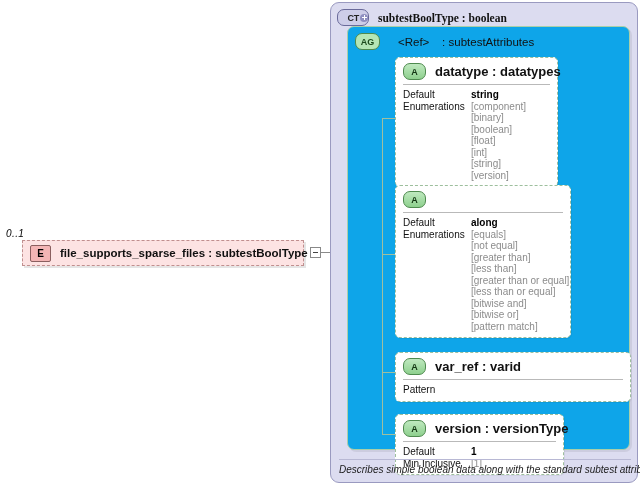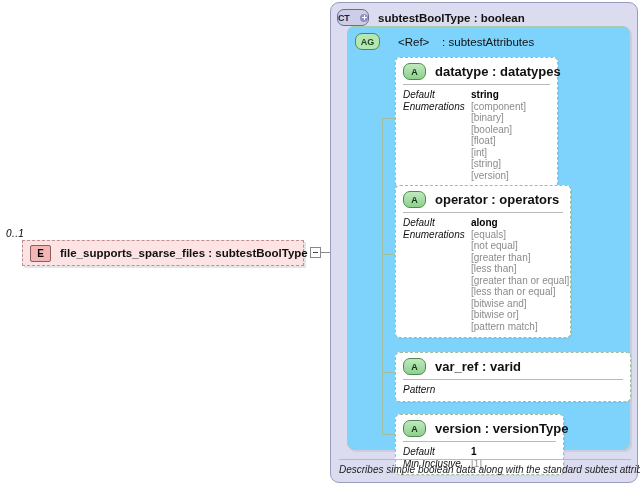--- a/index.html
+++ b/index.html
@@ -94,21 +94,21 @@
   .ct-header {
     position: absolute;
     left: 6px; top: 6px;
     display: flex; align-items: center;
   }
   .badge-ct {
     width: 30px; height: 15px;
     background: #cdcde8;
     border: 1px solid #6a6a9a;
     border-radius: 7px;
-    display: flex; align-items: center; justify-content: space-between;
+    display: flex; align-items: center; justify-content: flex-end;
     font-size: 9px; font-weight: bold; color: #222;
     flex: none;
     letter-spacing: -.2px;
   }
   .badge-ct .plusglyph {
     display: inline-block;
     width: 8px; height: 8px;
     margin-left: 1px;
     border-radius: 50%;
     background: #8f8fc0;
@@ -121,41 +121,42 @@
     background: #fff;
   }
   .badge-ct .plusglyph::before { left: 1.5px; top: 3.5px; width: 5px; height: 1px; }
   .badge-ct .plusglyph::after  { left: 3.5px; top: 1.5px; width: 1px; height: 5px; }
   .ct-title {
     margin-left: 9px;
     font-size: 11.5px;
     font-weight: bold;
     color: #111;
     white-space: nowrap;
+    font-family: Liberation Serif, serif;
   }
 
   
   .ct-annotation {
     position: absolute;
     left: 8px; bottom: 7px;
     width: 292px;
     border-top: 1px solid #b8b8d4;
     padding-top: 4px;
     font-size: 10px;
     font-style: italic;
     color: #1a1a1a;
     white-space: nowrap;
   }
 
   
   #ag-box {
     position: absolute;
     left: 16px; top: 23px;
     width: 283px; height: 424px;
-    background: #7dd3fc;
+    background: #0ea5e9;
     border: 1px solid #a9cfa9;
     border-radius: 7px;
     box-sizing: border-box;
     box-shadow: 2px 2px 0 rgba(0,0,0,.07);
   }
   .ag-header {
     position: absolute;
     left: 7px; top: 6px;
     display: flex; align-items: center;
   }
@@ -232,21 +233,20 @@
     margin: 0 7px;
     padding: 4px 0 5px 0;
     display: flex;
   }
   .facet-labels {
     width: 68px;
     flex: none;
   }
   .facet-label {
     font-size: 10px;
-    font-style: italic;
     color: #111;
     line-height: 11.5px;
     white-space: nowrap;
   }
   .facet-values { flex: 1; }
   .facet-value {
     font-size: 10px;
     line-height: 11.5px;
     color: #8c8c8c;
     white-space: nowrap;
@@ -324,21 +324,20 @@
           <div class="facet-value">[int]</div>
           <div class="facet-value">[string]</div>
           <div class="facet-value">[version]</div>
         </div>
       </div>
     </div>
 
     <div class="attr" style="top:158px; width:176px;">
       <div class="attr-head">
         <div class="badge-a">A</div>
-        <div class="attr-name">operator : operators</div>
       </div>
       <div class="attr-body">
         <div class="facet-labels">
           <div class="facet-label">Default</div>
           <div class="facet-label">Enumerations</div>
         </div>
         <div class="facet-values">
           <div class="facet-value strong">along</div>
           <div class="facet-value">[equals]</div>
           <div class="facet-value">[not equal]</div>

